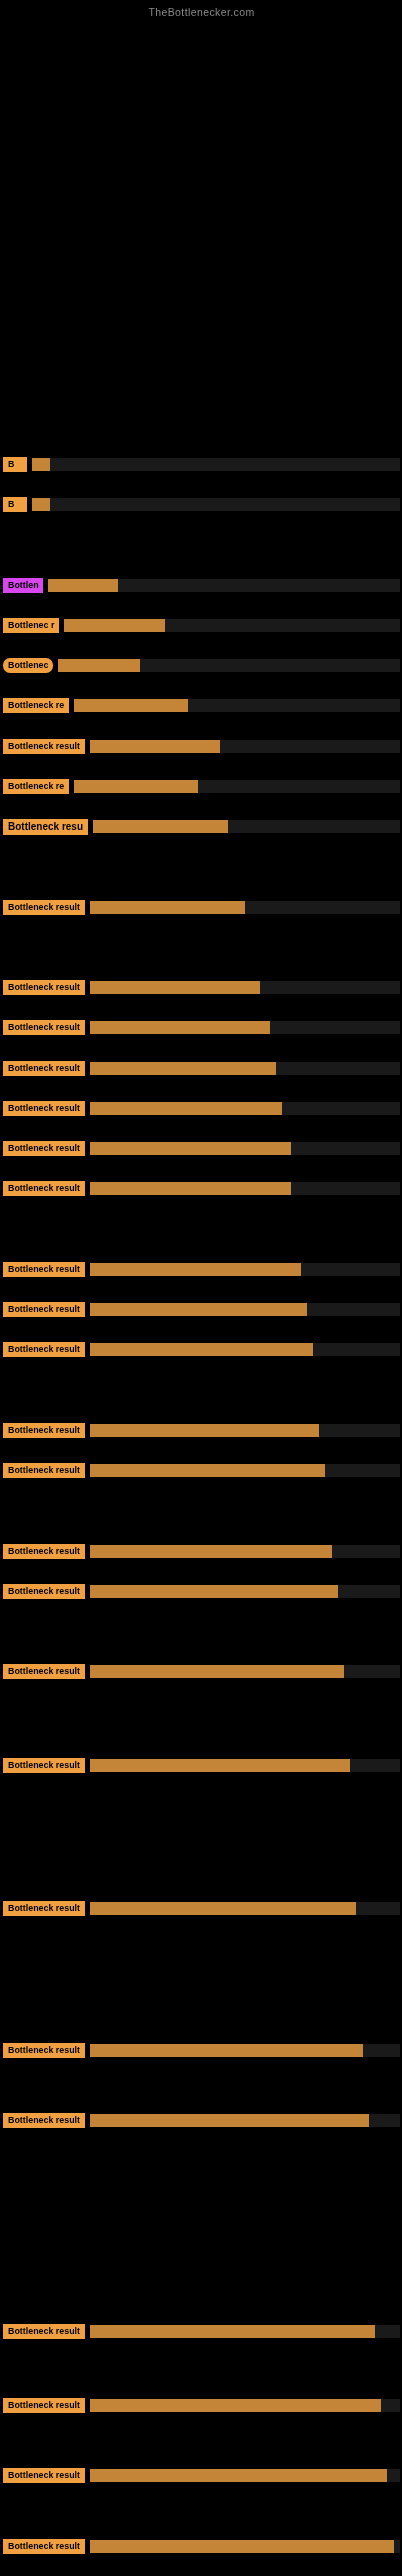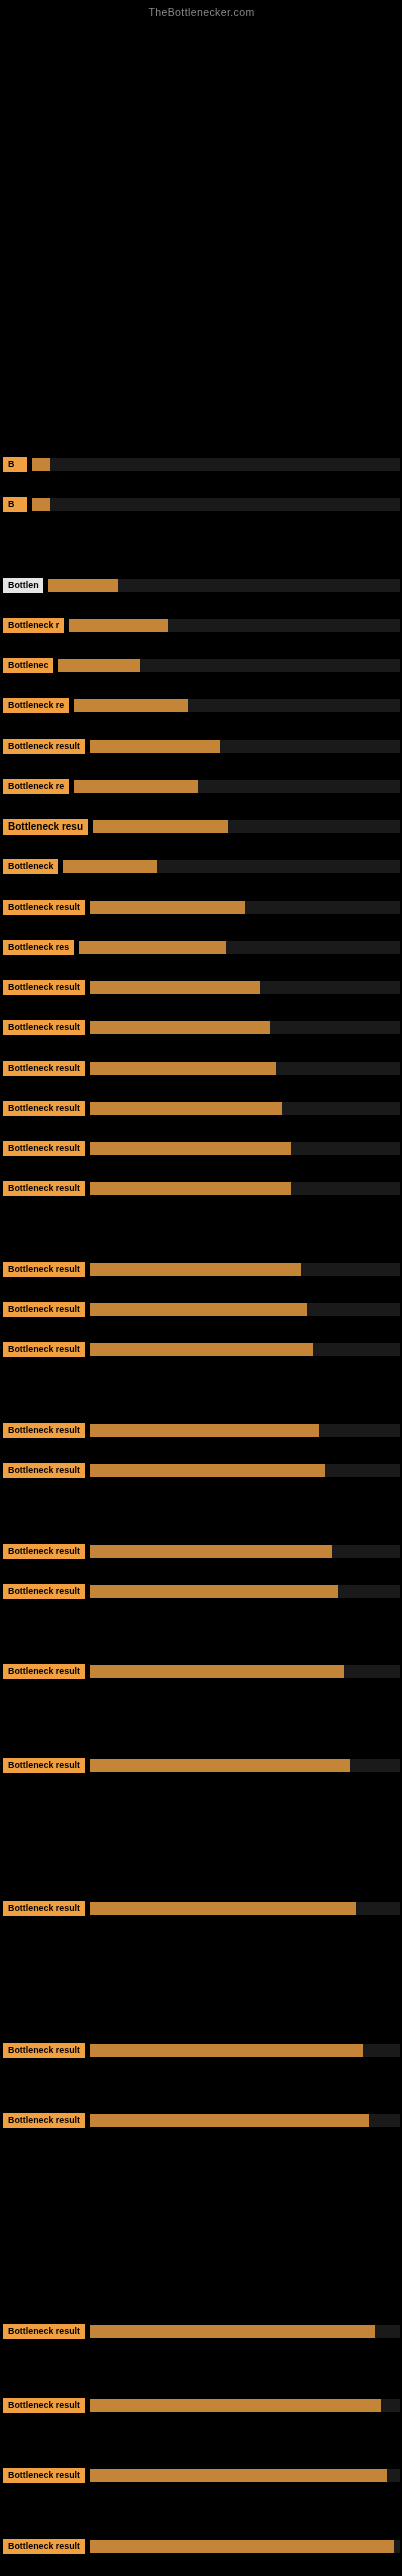--- a/index.html
+++ b/index.html
@@ -41,33 +41,33 @@
         <div style="height: 100%; background: rgb(240, 160, 64); width: 5%; opacity: 0.8;"></div>
       </div>
     </div>
     <div style="position: absolute; top: 198px; left: 0px; width: 100%; display: flex; align-items: center; padding: 0px 3.2px;">
       <span style="background-color: rgb(240, 160, 64); color: rgb(0, 0, 0); font-size: 8.9px; font-weight: bold; padding: 2.4px 4.8px; white-space: nowrap; display: inline-block; min-width: 24px;">B</span>
       <div style="flex: 1 1 0%; height: 13px; background: rgb(26, 26, 26); margin-left: 4.8px; overflow: hidden;">
         <div style="height: 100%; background: rgb(240, 160, 64); width: 5%; opacity: 0.8;"></div>
       </div>
     </div>
     <div style="position: absolute; top: 279px; left: 0px; width: 100%; display: flex; align-items: center; padding: 0px 3.2px;">
-      <span style="background-color: #e5e5e5; color: rgb(0, 0, 0); font-size: 8.9px; font-weight: bold; padding: 2.4px 4.8px; white-space: nowrap; display: inline-block; min-width: 24px;">Bottlen</span>
+      <span style="background-color: #d946ef; color: rgb(0, 0, 0); font-size: 8.9px; font-weight: bold; padding: 2.4px 4.8px; white-space: nowrap; display: inline-block; min-width: 24px;">Bottlen</span>
       <div style="flex: 1 1 0%; height: 13px; background: rgb(26, 26, 26); margin-left: 4.8px; overflow: hidden;">
         <div style="height: 100%; background: rgb(240, 160, 64); width: 20%; opacity: 0.8;"></div>
       </div>
     </div>
     <div style="position: absolute; top: 319px; left: 0px; width: 100%; display: flex; align-items: center; padding: 0px 3.2px;">
-      <span style="background-color: rgb(240, 160, 64); color: rgb(0, 0, 0); font-size: 8.9px; font-weight: bold; padding: 2.4px 4.8px; white-space: nowrap; display: inline-block; min-width: 24px;">Bottleneck r</span>
+      <span style="background-color: rgb(240, 160, 64); color: rgb(0, 0, 0); font-size: 8.9px; font-weight: bold; padding: 2.4px 4.8px; white-space: nowrap; display: inline-block; min-width: 24px;">Bottlenec r</span>
       <div style="flex: 1 1 0%; height: 13px; background: rgb(26, 26, 26); margin-left: 4.8px; overflow: hidden;">
         <div style="height: 100%; background: rgb(240, 160, 64); width: 30%; opacity: 0.8;"></div>
       </div>
     </div>
     <div style="position: absolute; top: 359px; left: 0px; width: 100%; display: flex; align-items: center; padding: 0px 3.2px;">
-      <span style="background-color: rgb(240, 160, 64); color: rgb(0, 0, 0); font-size: 8.9px; font-weight: bold; padding: 2.4px 4.8px; white-space: nowrap; display: inline-block; min-width: 24px;">Bottlenec</span>
+      <span style="background-color: rgb(240, 160, 64); color: rgb(0, 0, 0); font-size: 8.9px; font-weight: bold; padding: 2.4px 4.8px; white-space: nowrap; display: inline-block; min-width: 24px; border-radius: 7px;">Bottlenec</span>
       <div style="flex: 1 1 0%; height: 13px; background: rgb(26, 26, 26); margin-left: 4.8px; overflow: hidden;">
         <div style="height: 100%; background: rgb(240, 160, 64); width: 24%; opacity: 0.8;"></div>
       </div>
     </div>
     <div style="position: absolute; top: 399px; left: 0px; width: 100%; display: flex; align-items: center; padding: 0px 3.2px;">
       <span style="background-color: rgb(240, 160, 64); color: rgb(0, 0, 0); font-size: 8.9px; font-weight: bold; padding: 2.4px 4.8px; white-space: nowrap; display: inline-block; min-width: 24px;">Bottleneck re</span>
       <div style="flex: 1 1 0%; height: 13px; background: rgb(26, 26, 26); margin-left: 4.8px; overflow: hidden;">
         <div style="height: 100%; background: rgb(240, 160, 64); width: 35%; opacity: 0.8;"></div>
       </div>
     </div>
@@ -82,38 +82,26 @@
       <div style="flex: 1 1 0%; height: 13px; background: rgb(26, 26, 26); margin-left: 4.8px; overflow: hidden;">
         <div style="height: 100%; background: rgb(240, 160, 64); width: 38%; opacity: 0.8;"></div>
       </div>
     </div>
     <div style="position: absolute; top: 520px; left: 0px; width: 100%; display: flex; align-items: center; padding: 0px 3.2px;">
       <span style="background-color: rgb(240, 160, 64); color: rgb(0, 0, 0); font-size: 10px; font-weight: bold; padding: 2.4px 4.8px; white-space: nowrap; display: inline-block; min-width: 24px;">Bottleneck resu</span>
       <div style="flex: 1 1 0%; height: 13px; background: rgb(26, 26, 26); margin-left: 4.8px; overflow: hidden;">
         <div style="height: 100%; background: rgb(240, 160, 64); width: 44%; opacity: 0.8;"></div>
       </div>
     </div>
-    <div style="position: absolute; top: 560px; left: 0px; width: 100%; display: flex; align-items: center; padding: 0px 3.2px;">
-      <span style="background-color: rgb(240, 160, 64); color: rgb(0, 0, 0); font-size: 8.9px; font-weight: bold; padding: 2.4px 4.8px; white-space: nowrap; display: inline-block; min-width: 24px;">Bottleneck</span>
-      <div style="flex: 1 1 0%; height: 13px; background: rgb(26, 26, 26); margin-left: 4.8px; overflow: hidden;">
-        <div style="height: 100%; background: rgb(240, 160, 64); width: 28%; opacity: 0.8;"></div>
-      </div>
-    </div>
     <div style="position: absolute; top: 601px; left: 0px; width: 100%; display: flex; align-items: center; padding: 0px 3.2px;">
       <span style="background-color: rgb(240, 160, 64); color: rgb(0, 0, 0); font-size: 8.9px; font-weight: bold; padding: 2.4px 4.8px; white-space: nowrap; display: inline-block; min-width: 24px;">Bottleneck result</span>
       <div style="flex: 1 1 0%; height: 13px; background: rgb(26, 26, 26); margin-left: 4.8px; overflow: hidden;">
         <div style="height: 100%; background: rgb(240, 160, 64); width: 50%; opacity: 0.8;"></div>
       </div>
     </div>
-    <div style="position: absolute; top: 641px; left: 0px; width: 100%; display: flex; align-items: center; padding: 0px 3.2px;">
-      <span style="background-color: rgb(240, 160, 64); color: rgb(0, 0, 0); font-size: 8.9px; font-weight: bold; padding: 2.4px 4.8px; white-space: nowrap; display: inline-block; min-width: 24px;">Bottleneck res</span>
-      <div style="flex: 1 1 0%; height: 13px; background: rgb(26, 26, 26); margin-left: 4.8px; overflow: hidden;">
-        <div style="height: 100%; background: rgb(240, 160, 64); width: 46%; opacity: 0.8;"></div>
-      </div>
-    </div>
     <div style="position: absolute; top: 681px; left: 0px; width: 100%; display: flex; align-items: center; padding: 0px 3.2px;">
       <span style="background-color: rgb(240, 160, 64); color: rgb(0, 0, 0); font-size: 8.9px; font-weight: bold; padding: 2.4px 4.8px; white-space: nowrap; display: inline-block; min-width: 24px;">Bottleneck result</span>
       <div style="flex: 1 1 0%; height: 13px; background: rgb(26, 26, 26); margin-left: 4.8px; overflow: hidden;">
         <div style="height: 100%; background: rgb(240, 160, 64); width: 55%; opacity: 0.8;"></div>
       </div>
     </div>
     <div style="position: absolute; top: 721px; left: 0px; width: 100%; display: flex; align-items: center; padding: 0px 3.2px;">
       <span style="background-color: rgb(240, 160, 64); color: rgb(0, 0, 0); font-size: 8.9px; font-weight: bold; padding: 2.4px 4.8px; white-space: nowrap; display: inline-block; min-width: 24px;">Bottleneck result</span>
       <div style="flex: 1 1 0%; height: 13px; background: rgb(26, 26, 26); margin-left: 4.8px; overflow: hidden;">
         <div style="height: 100%; background: rgb(240, 160, 64); width: 58%; opacity: 0.8;"></div>

